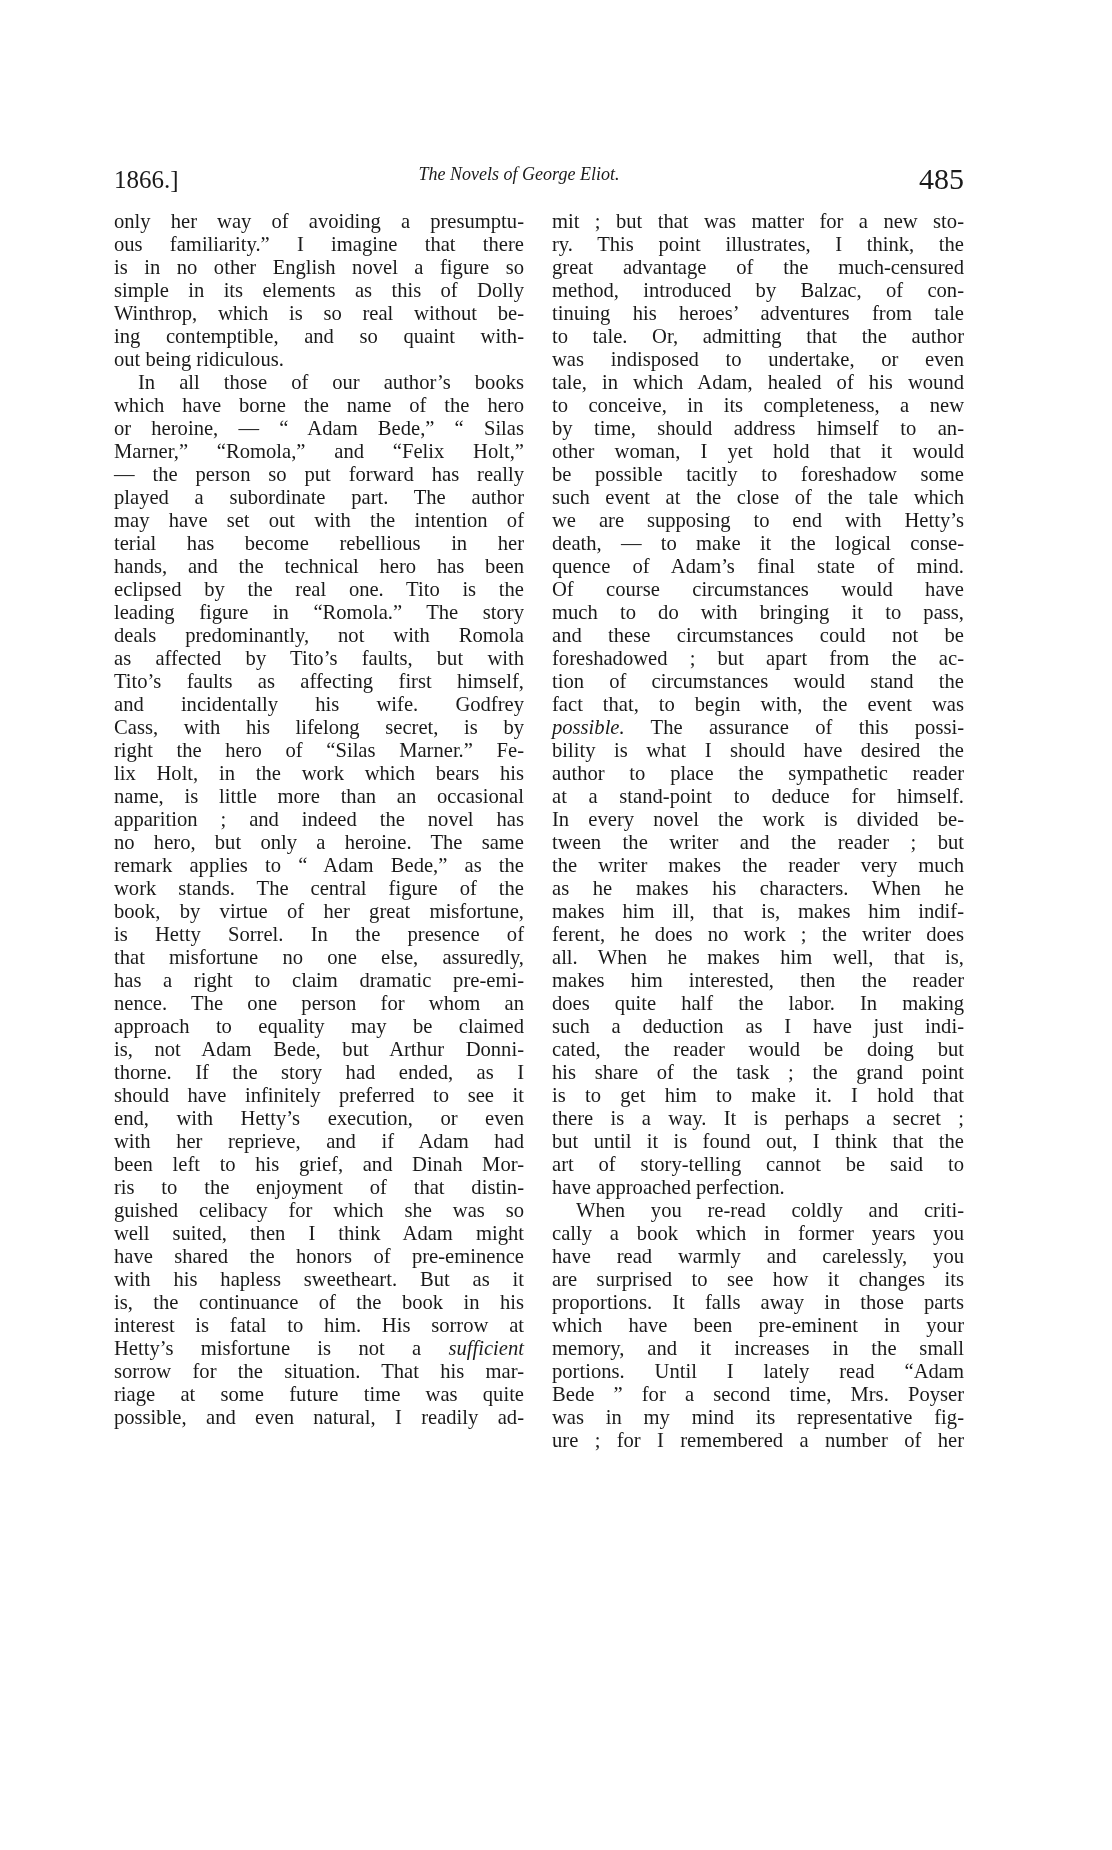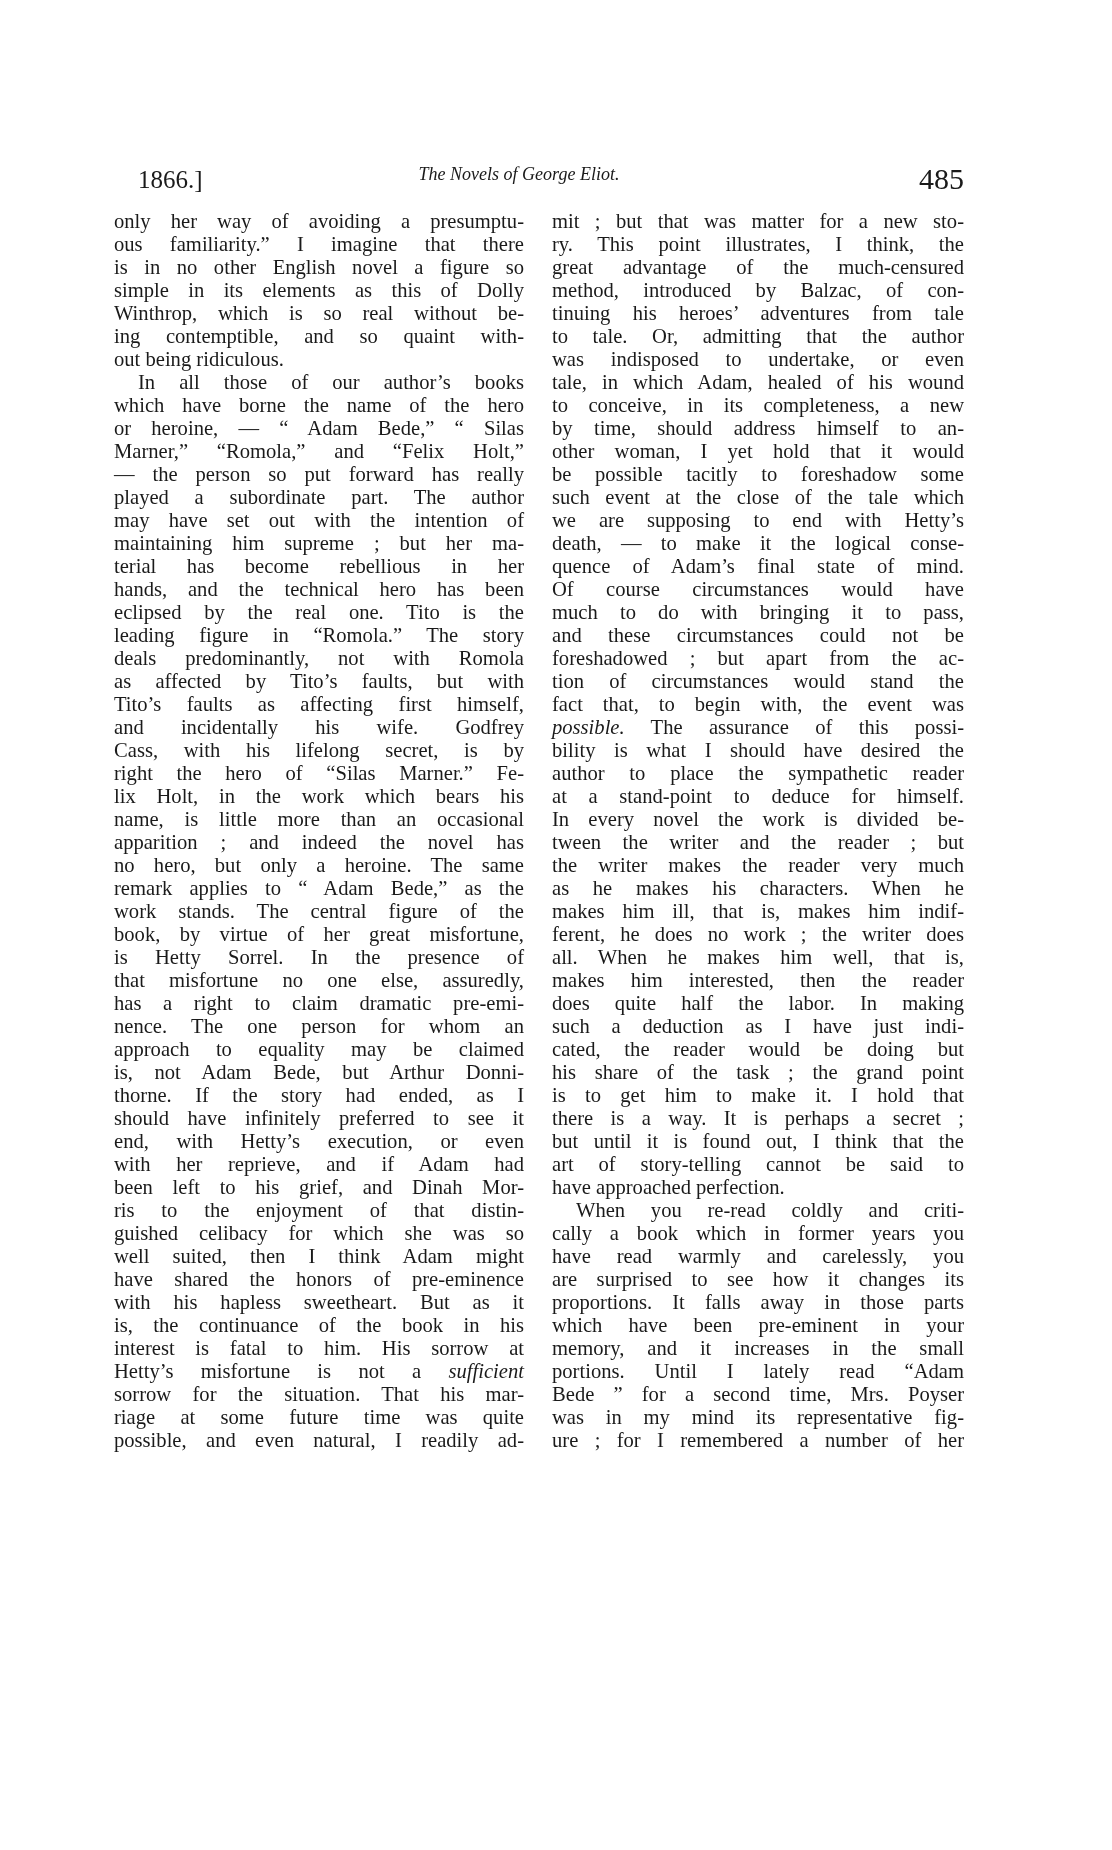--- a/index.html
+++ b/index.html
@@ -1,19 +1,19 @@
 <!DOCTYPE html>
 <html><head>
 <meta charset="utf-8">
 <style>
   html, body { margin:0; padding:0; background:#ffffff; }
   body { width:1112px; height:1850px; position:relative; overflow:hidden;
          font-family:"Liberation Serif","DejaVu Serif",serif; color:#1a1a1a; }
   .header { position:absolute; top:160px; left:114px; width:850px; height:40px; }
-  .hdr-year { position:absolute; left:0; top:6px; font-size:25px;margin-left:24px; }
+  .hdr-year { position:absolute; left:0; top:6px; font-size:25px; }
   .hdr-title { position:absolute; left:220px; width:370px; text-align:center; top:4px;
                font-size:18px; font-style:italic; }
   .hdr-page { position:absolute; right:0; top:2px; font-size:30px; }
   .col { position:absolute; top:210px; font-size:20.6px; line-height:23.0px; }
   .col-left { left:114px; width:410px; }
   .col-right { left:552px; width:412px; }
   .line { display:block; white-space:nowrap; text-align:justify; text-align-last:justify; height:23px; }
   .line.last { text-align-last:left; }
   .line.indent { padding-left:24px; }
   em { font-style:italic; }
@@ -35,21 +35,20 @@
     <span class="line">Winthrop, which is so real without be-</span>
     <span class="line">ing contemptible, and so quaint with-</span>
     <span class="line last">out being ridiculous.</span>
     <span class="line indent">In all those of our author’s books</span>
     <span class="line">which have borne the name of the hero</span>
     <span class="line">or heroine, — “ Adam Bede,” “ Silas</span>
     <span class="line">Marner,” “Romola,” and “Felix Holt,”</span>
     <span class="line">— the person so put forward has really</span>
     <span class="line">played a subordinate part.  The author</span>
     <span class="line">may have set out with the intention of</span>
-    <span class="line">maintaining him supreme ; but her ma-</span>
     <span class="line">terial has become rebellious in her</span>
     <span class="line">hands, and the technical hero has been</span>
     <span class="line">eclipsed by the real one.  Tito is the</span>
     <span class="line">leading figure in “Romola.”  The story</span>
     <span class="line">deals predominantly, not with Romola</span>
     <span class="line">as affected by Tito’s faults, but with</span>
     <span class="line">Tito’s faults as affecting first himself,</span>
     <span class="line">and incidentally his wife.  Godfrey</span>
     <span class="line">Cass, with his lifelong secret, is by</span>
     <span class="line">right the hero of “Silas Marner.”  Fe-</span>

